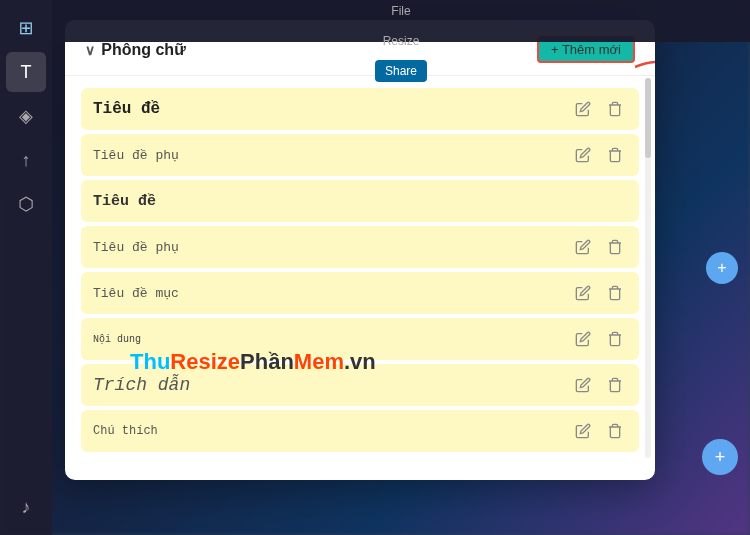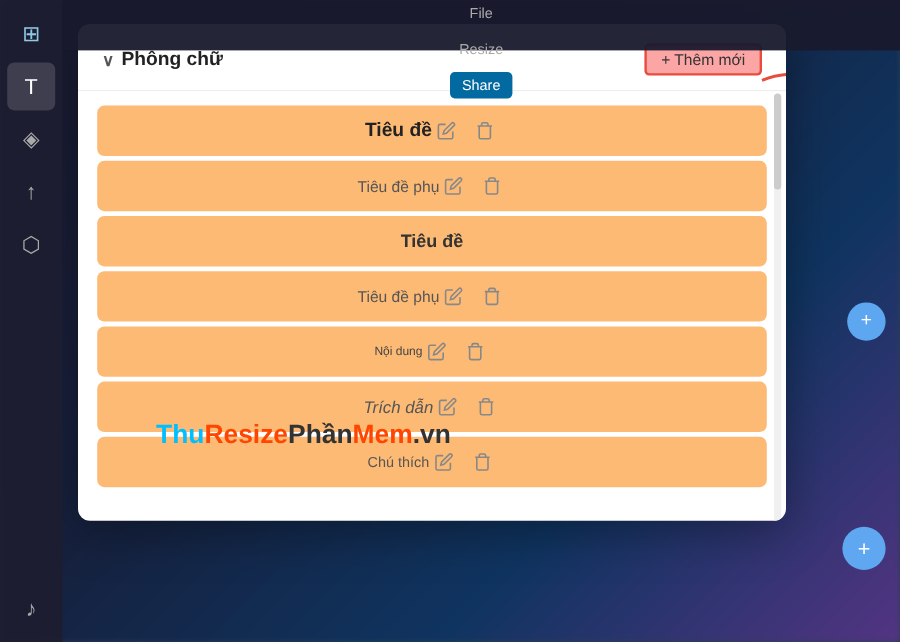--- a/index.html
+++ b/index.html
@@ -113,44 +113,45 @@
 
     .modal-title .chevron {
       font-size: 14px;
       color: #555;
     }
 
     .add-btn {
       border: 2px solid #e74c3c;
       border-radius: 4px;
       color: #333;
-      background: #fca5a5;
+      background: #14b8a6;
       padding: 4px 12px;
       font-size: 13px;
       cursor: pointer;
       display: flex;
       align-items: center;
       gap: 4px;
       font-weight: 500;
     }
 
     
     .font-list {
       padding: 8px 16px;
     }
 
     .font-item {
       display: flex;
       align-items: center;
-      justify-content: center;
+      justify-content: space-between;
       padding: 10px 12px;
       margin: 4px 0;
-      background: #fdba74;
+      background: #fef9c3;
       border-radius: 6px;
       min-height: 42px;
+      font-family: Liberation Mono, monospace;
     }
 
     .font-item-label {
       font-size: 14px;
       color: #333;
     }
 
     .font-item-label.subtitle {
       font-size: 13px;
       color: #555;
@@ -161,21 +162,21 @@
       color: #555;
     }
 
     .font-item-label.content {
       font-size: 10px;
       color: #444;
     }
 
     .font-item-label.quote {
       font-style: italic;
-      font-size: 14px;
+      font-size: 18px;
       color: #555;
     }
 
     .font-item-label.caption {
       font-size: 12px;
       color: #555;
     }
 
     .font-item-actions {
       display: flex;
@@ -386,20 +387,37 @@
         </button>
         <button class="icon-btn" title="Delete">
           <svg width="16" height="16" viewBox="0 0 24 24" fill="none" stroke="#888" stroke-width="2">
               <polyline points="3,6 5,6 21,6"></polyline>
               <path d="M19,6v14a2,2,0,0,1-2,2H7a2,2,0,0,1-2-2V6m3,0V4a2,2,0,0,1,2-2h4a2,2,0,0,1,2,2v2"></path>
             </svg>
         </button>
       </div>
     </div>
 
+    <div class="font-item">
+      <span class="font-item-label section">Tiêu đề mục</span>
+      <div class="font-item-actions">
+        <button class="icon-btn" title="Edit">
+          <svg width="16" height="16" viewBox="0 0 24 24" fill="none" stroke="#888" stroke-width="2">
+              <path d="M11 4H4a2 2 0 0 0-2 2v14a2 2 0 0 0 2 2h14a2 2 0 0 0 2-2v-7"></path>
+              <path d="M18.5 2.5a2.121 2.121 0 0 1 3 3L12 15l-4 1 1-4 9.5-9.5z"></path>
+            </svg>
+        </button>
+        <button class="icon-btn" title="Delete">
+          <svg width="16" height="16" viewBox="0 0 24 24" fill="none" stroke="#888" stroke-width="2">
+              <polyline points="3,6 5,6 21,6"></polyline>
+              <path d="M19,6v14a2,2,0,0,1-2,2H7a2,2,0,0,1-2-2V6m3,0V4a2,2,0,0,1,2-2h4a2,2,0,0,1,2,2v2"></path>
+            </svg>
+        </button>
+      </div>
+    </div>
 
     <div class="font-item">
       <span class="font-item-label content">Nội dung</span>
       <div class="font-item-actions">
         <button class="icon-btn" title="Edit">
           <svg width="16" height="16" viewBox="0 0 24 24" fill="none" stroke="#888" stroke-width="2">
               <path d="M11 4H4a2 2 0 0 0-2 2v14a2 2 0 0 0 2 2h14a2 2 0 0 0 2-2v-7"></path>
               <path d="M18.5 2.5a2.121 2.121 0 0 1 3 3L12 15l-4 1 1-4 9.5-9.5z"></path>
             </svg>
         </button>

